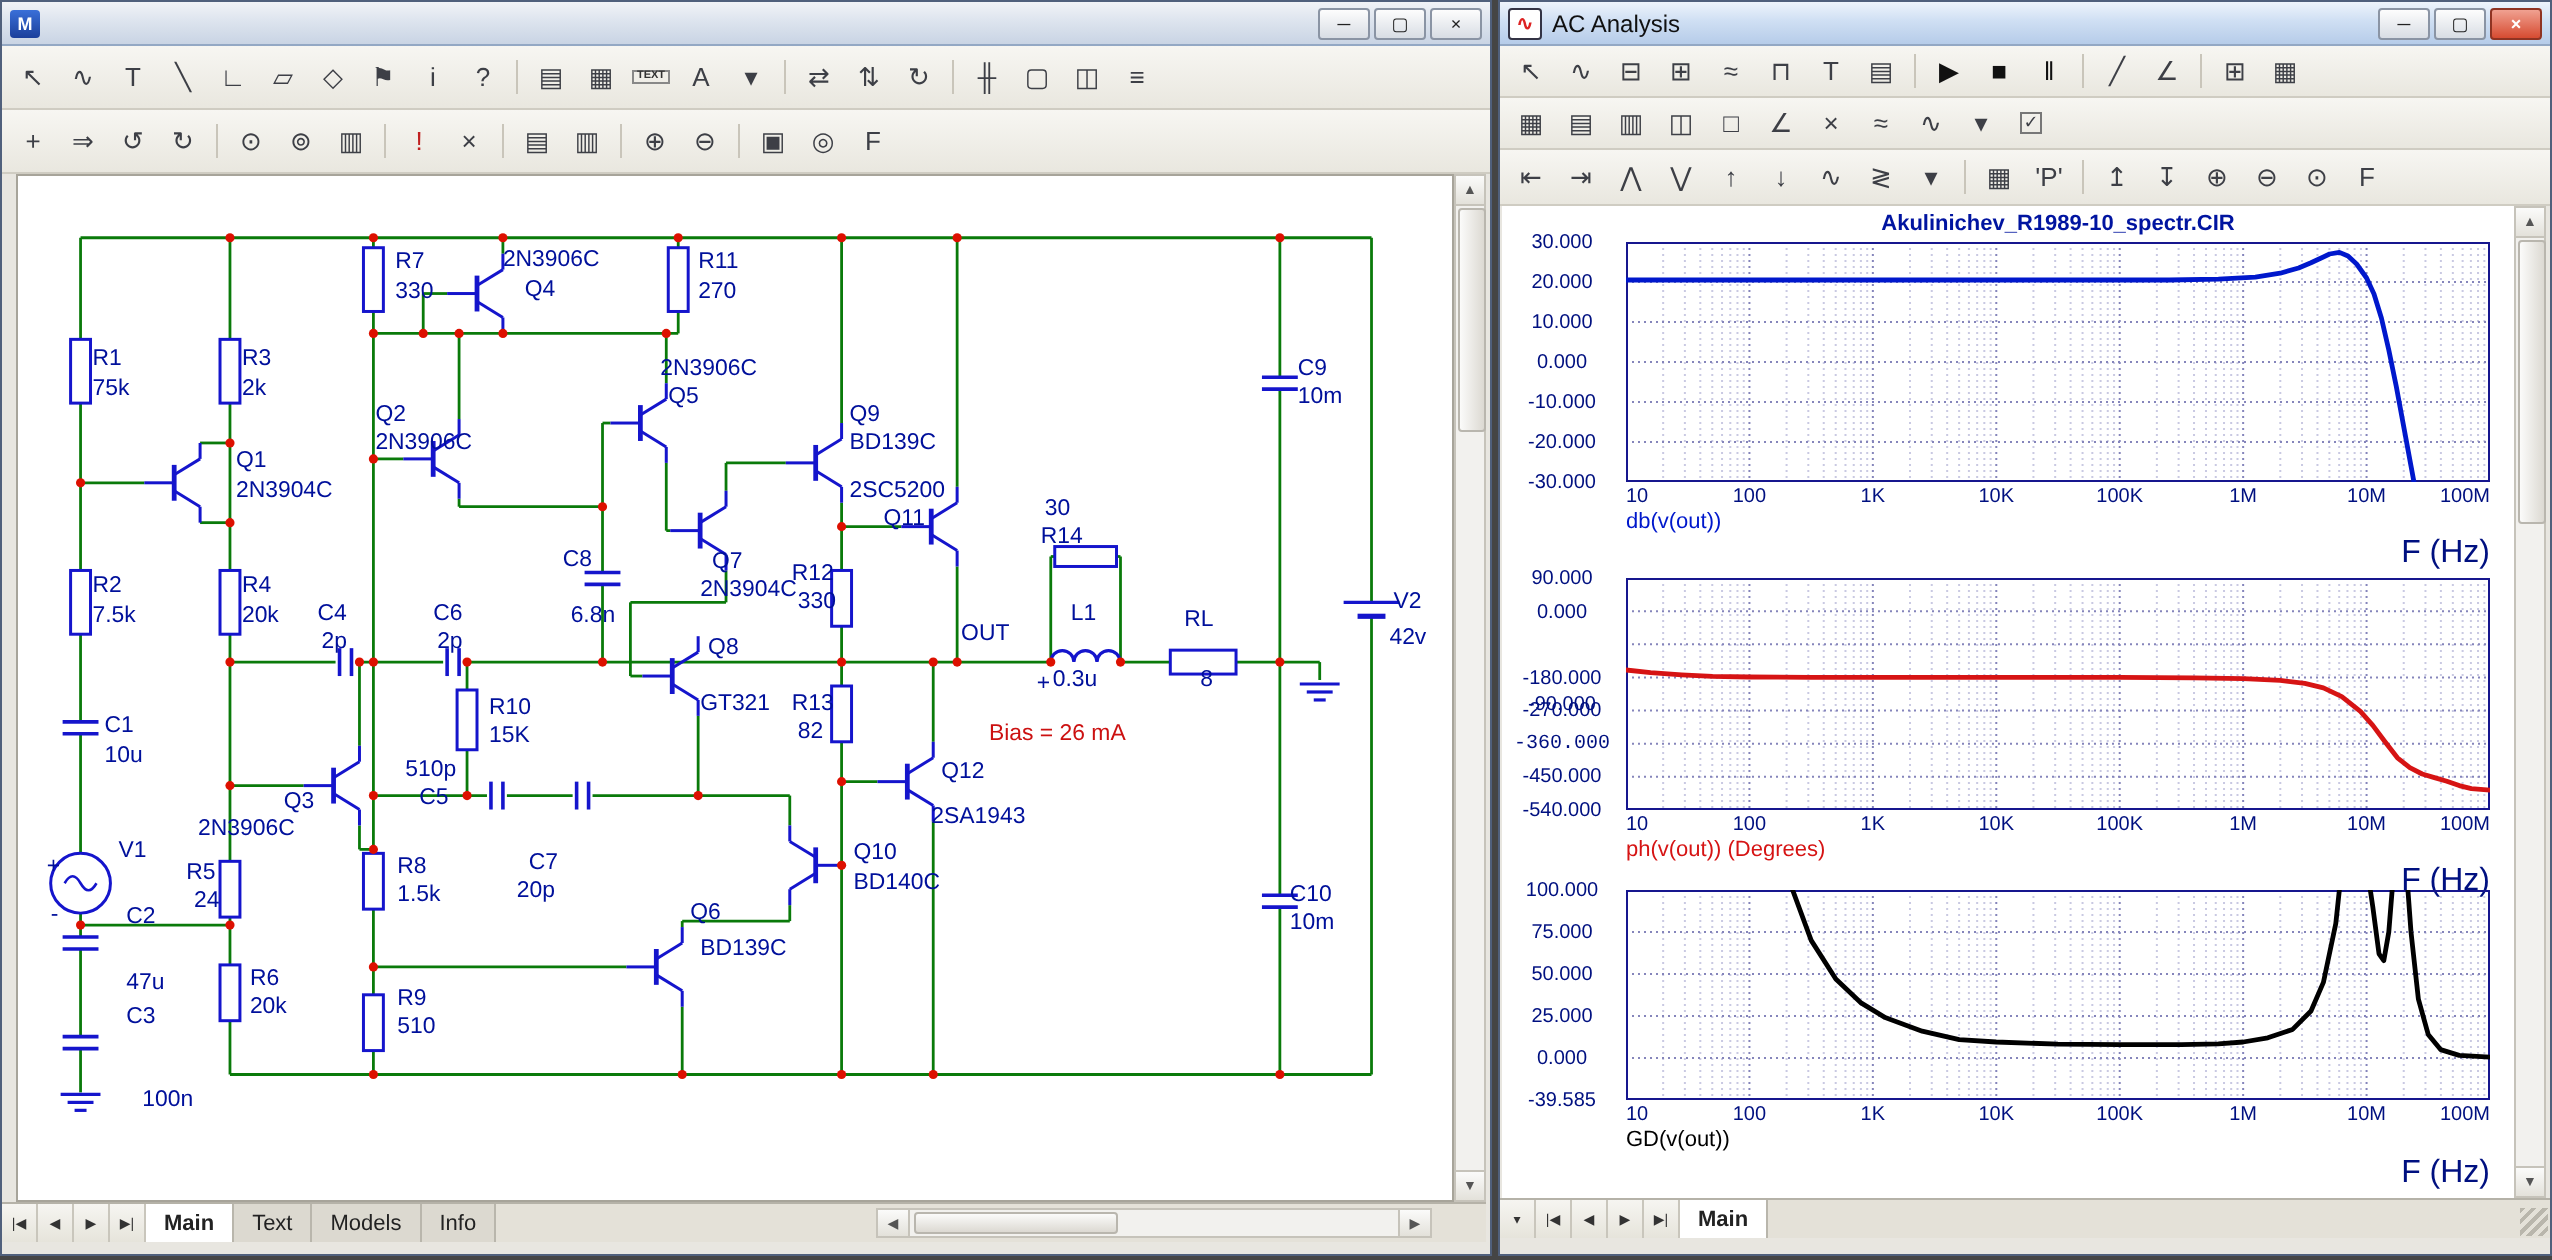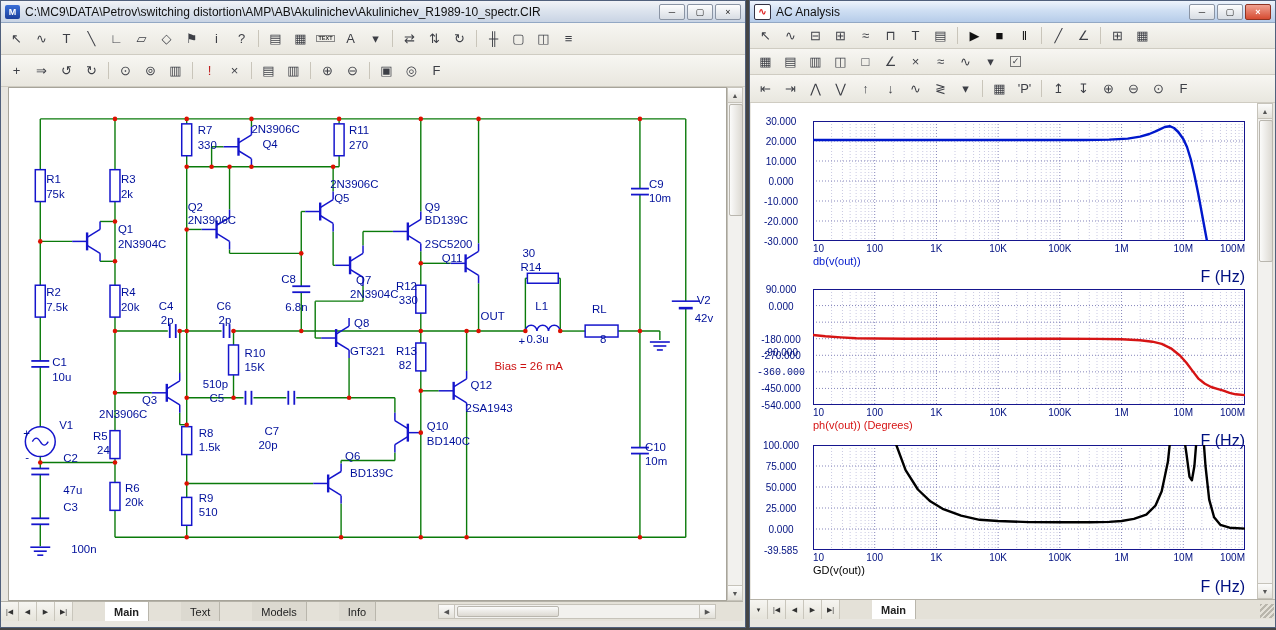--- a/index.html
+++ b/index.html
@@ -17,21 +17,21 @@
   .appicon.ac{background:#fff;border:1px solid #334;color:#d22;font-size:10px;}
   .toolbar{position:absolute;left:0;right:0;display:flex;align-items:center;padding:1px 3px;background:linear-gradient(#f7f6f2,#e9e7df);border-bottom:1px solid #cfccc2;box-sizing:border-box;}
   .tbtn{width:23px;height:21px;flex:0 0 auto;display:flex;align-items:center;justify-content:center;border:1px solid transparent;border-radius:2px;}
   .glyph{font-size:13px;color:#3d3f46;line-height:1;}
   .glyph.tiny{font-size:5.5px;font-weight:bold;border:1px solid #888;padding:0 1px;color:#333;}
   .glyph.boxed{font-size:9px;border:1px solid #777;padding:0 1px;}
   .tsep{width:0;height:17px;border-left:1px solid #c9c5ba;margin:0 4px;flex:0 0 auto;}
   .canvas{position:absolute;background:#ffffff;border:1px solid #a7a49a;box-sizing:border-box;}
   .tabbar{position:absolute;height:20px;display:flex;align-items:stretch;background:#e4e1d8;border-top:1px solid #b5b2a8;font-size:11px;box-sizing:border-box;}
   .navbtn{width:17px;display:flex;align-items:center;justify-content:center;font-size:7px;color:#333;border-right:1px solid #c9c6bc;background:linear-gradient(#f6f5f1,#e6e4db);flex:0 0 auto;}
-  .tab{padding:0 9px;border-right:1px solid #b9b6ac;color:#222;display:flex;align-items:center;background:#dcd9d0;flex:0 0 auto;margin-left:32px;}
+  .tab{padding:0 9px;border-right:1px solid #b9b6ac;color:#222;display:flex;align-items:center;background:#dcd9d0;flex:0 0 auto;}
   .tab.active{background:#ffffff;font-weight:bold;}
   .hs{position:absolute;top:2px;height:15px;display:flex;background:#f2f1ee;border:1px solid #c6c3ba;box-sizing:border-box;}
   .hsbtn{width:15px;display:flex;align-items:center;justify-content:center;font-size:7px;color:#555;background:linear-gradient(#fbfbfa,#e3e1da);border-right:1px solid #c6c3ba;flex:0 0 auto;}
   .hsbtn.last{border-right:none;border-left:1px solid #c6c3ba;}
   .hstrack{position:relative;flex:1 1 auto;}
   .hsthumb{position:absolute;top:1px;bottom:1px;left:2px;width:100px;background:linear-gradient(#fbfbfa,#dcd9d2);border:1px solid #b9b6ae;border-radius:2px;}
   .vscroll{position:absolute;width:16px;background:#f2f1ee;border:1px solid #c6c3ba;box-sizing:border-box;}
   .varrow{position:absolute;left:0;width:14px;height:14px;display:flex;align-items:center;justify-content:center;font-size:7px;color:#555;background:linear-gradient(#fbfbfa,#e3e1da);border-bottom:1px solid #c6c3ba;}
   .varrow.bottom{bottom:0;border-top:1px solid #c6c3ba;border-bottom:none;}
   .vthumb{position:absolute;left:1px;width:12px;background:linear-gradient(90deg,#fbfbfa,#dcd9d2);border:1px solid #b9b6ae;border-radius:2px;}
@@ -45,21 +45,20 @@
   svg{display:block;}
 </style>
 </head>
 <body>
 
 <div class="desktop">
 
   <div class="win" id="left-win" style="left:0;top:0;width:746px;height:628px;">
     <div class="titlebar inactive">
       <span class="appicon mc">M</span>
-      <span class="ttext">C:\MC9\DATA\Petrov\switching distortion\AMP\AB\Akulinichev\Akulinichev_R1989-10_spectr.CIR</span>
       <span class="wbtns" id="lw-btns">
           <span class="wbtn">─</span>
           <span class="wbtn">▢</span>
           <span class="wbtn">×</span>
         </span>
     </div>
     <div class="toolbar" id="ltb1" style="top:22px;height:32px;">
         <span class="tbtn">
           <span class="glyph">↖</span>
         </span>
@@ -713,20 +712,21 @@
           <span class="glyph">⊖</span>
         </span>
         <span class="tbtn">
           <span class="glyph">⊙</span>
         </span>
         <span class="tbtn">
           <span class="glyph">F</span>
         </span>
       </div>
     <div class="plots" id="plots" style="left:1px;top:102px;width:506px;height:496px;">
+        <div class="plot-title" style="left: 62px; width: 432px; top: 3px;">Akulinichev_R1989-10_spectr.CIR</div>
         <svg width="432" height="120" style="position: absolute; left: 62px; top: 18px;">
           <line x1="18.577851160977126" y1="0" x2="18.577851160977126" y2="120" stroke="#c9c9e2" stroke-width="1" stroke-dasharray="1,2"></line>
           <line x1="29.44519743412774" y1="0" x2="29.44519743412774" y2="120" stroke="#c9c9e2" stroke-width="1" stroke-dasharray="1,2"></line>
           <line x1="37.15570232195425" y1="0" x2="37.15570232195425" y2="120" stroke="#c9c9e2" stroke-width="1" stroke-dasharray="1,2"></line>
           <line x1="43.1364345533086" y1="0" x2="43.1364345533086" y2="120" stroke="#c9c9e2" stroke-width="1" stroke-dasharray="1,2"></line>
           <line x1="48.02304859510486" y1="0" x2="48.02304859510486" y2="120" stroke="#c9c9e2" stroke-width="1" stroke-dasharray="1,2"></line>
           <line x1="52.154621898022704" y1="0" x2="52.154621898022704" y2="120" stroke="#c9c9e2" stroke-width="1" stroke-dasharray="1,2"></line>
           <line x1="55.73355348293137" y1="0" x2="55.73355348293137" y2="120" stroke="#c9c9e2" stroke-width="1" stroke-dasharray="1,2"></line>
           <line x1="58.89039486825548" y1="0" x2="58.89039486825548" y2="120" stroke="#c9c9e2" stroke-width="1" stroke-dasharray="1,2"></line>
           <line x1="80.29213687526284" y1="0" x2="80.29213687526284" y2="120" stroke="#c9c9e2" stroke-width="1" stroke-dasharray="1,2"></line>

